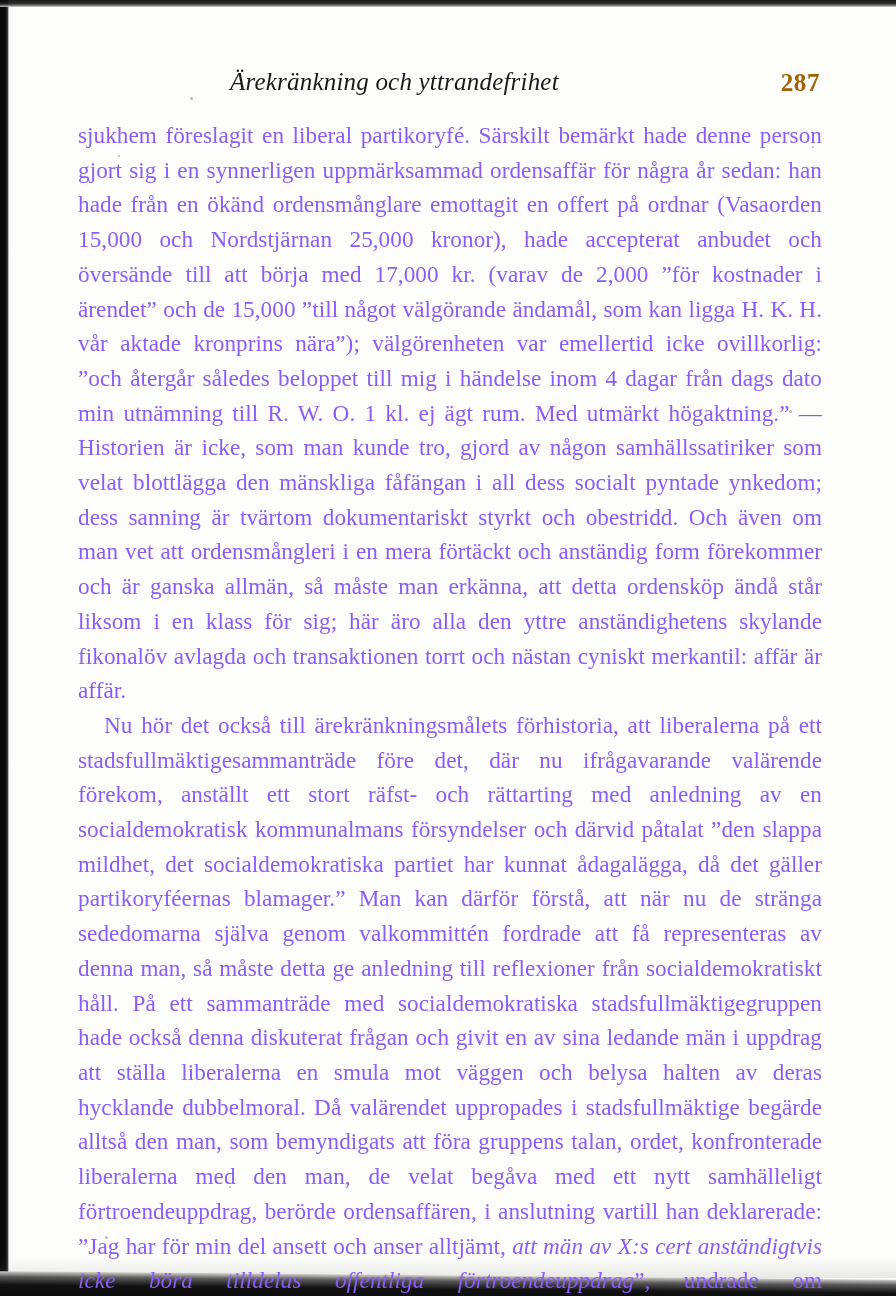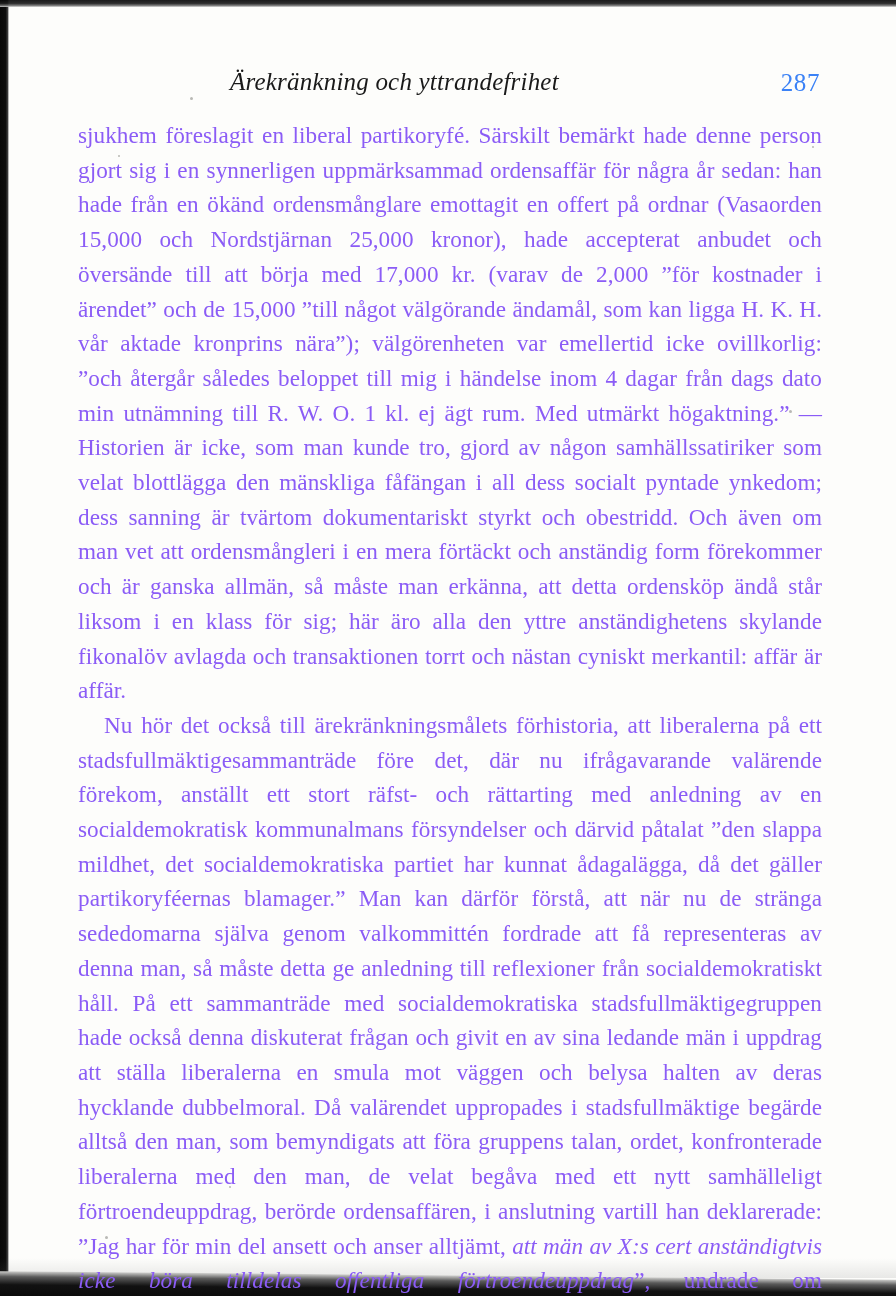--- a/index.html
+++ b/index.html
@@ -63,23 +63,23 @@
     letter-spacing: .2px;
     white-space: nowrap;
     color: #1a1a1a;
     text-align: right;
   }
   .running-head .folio {
     position: absolute;
     right: 0;
     top: 1px;
     font-size: 25px;
-    font-weight: normal;
+    font-weight: bold;
     letter-spacing: .6px;
-    color: #3b82f6;
+    color: #a16207;
     margin-left: 9px;
   }
 
   
   .body-text {
     position: absolute;
     left: 78px;
     top: 118px;
     width: 744px;
   }

